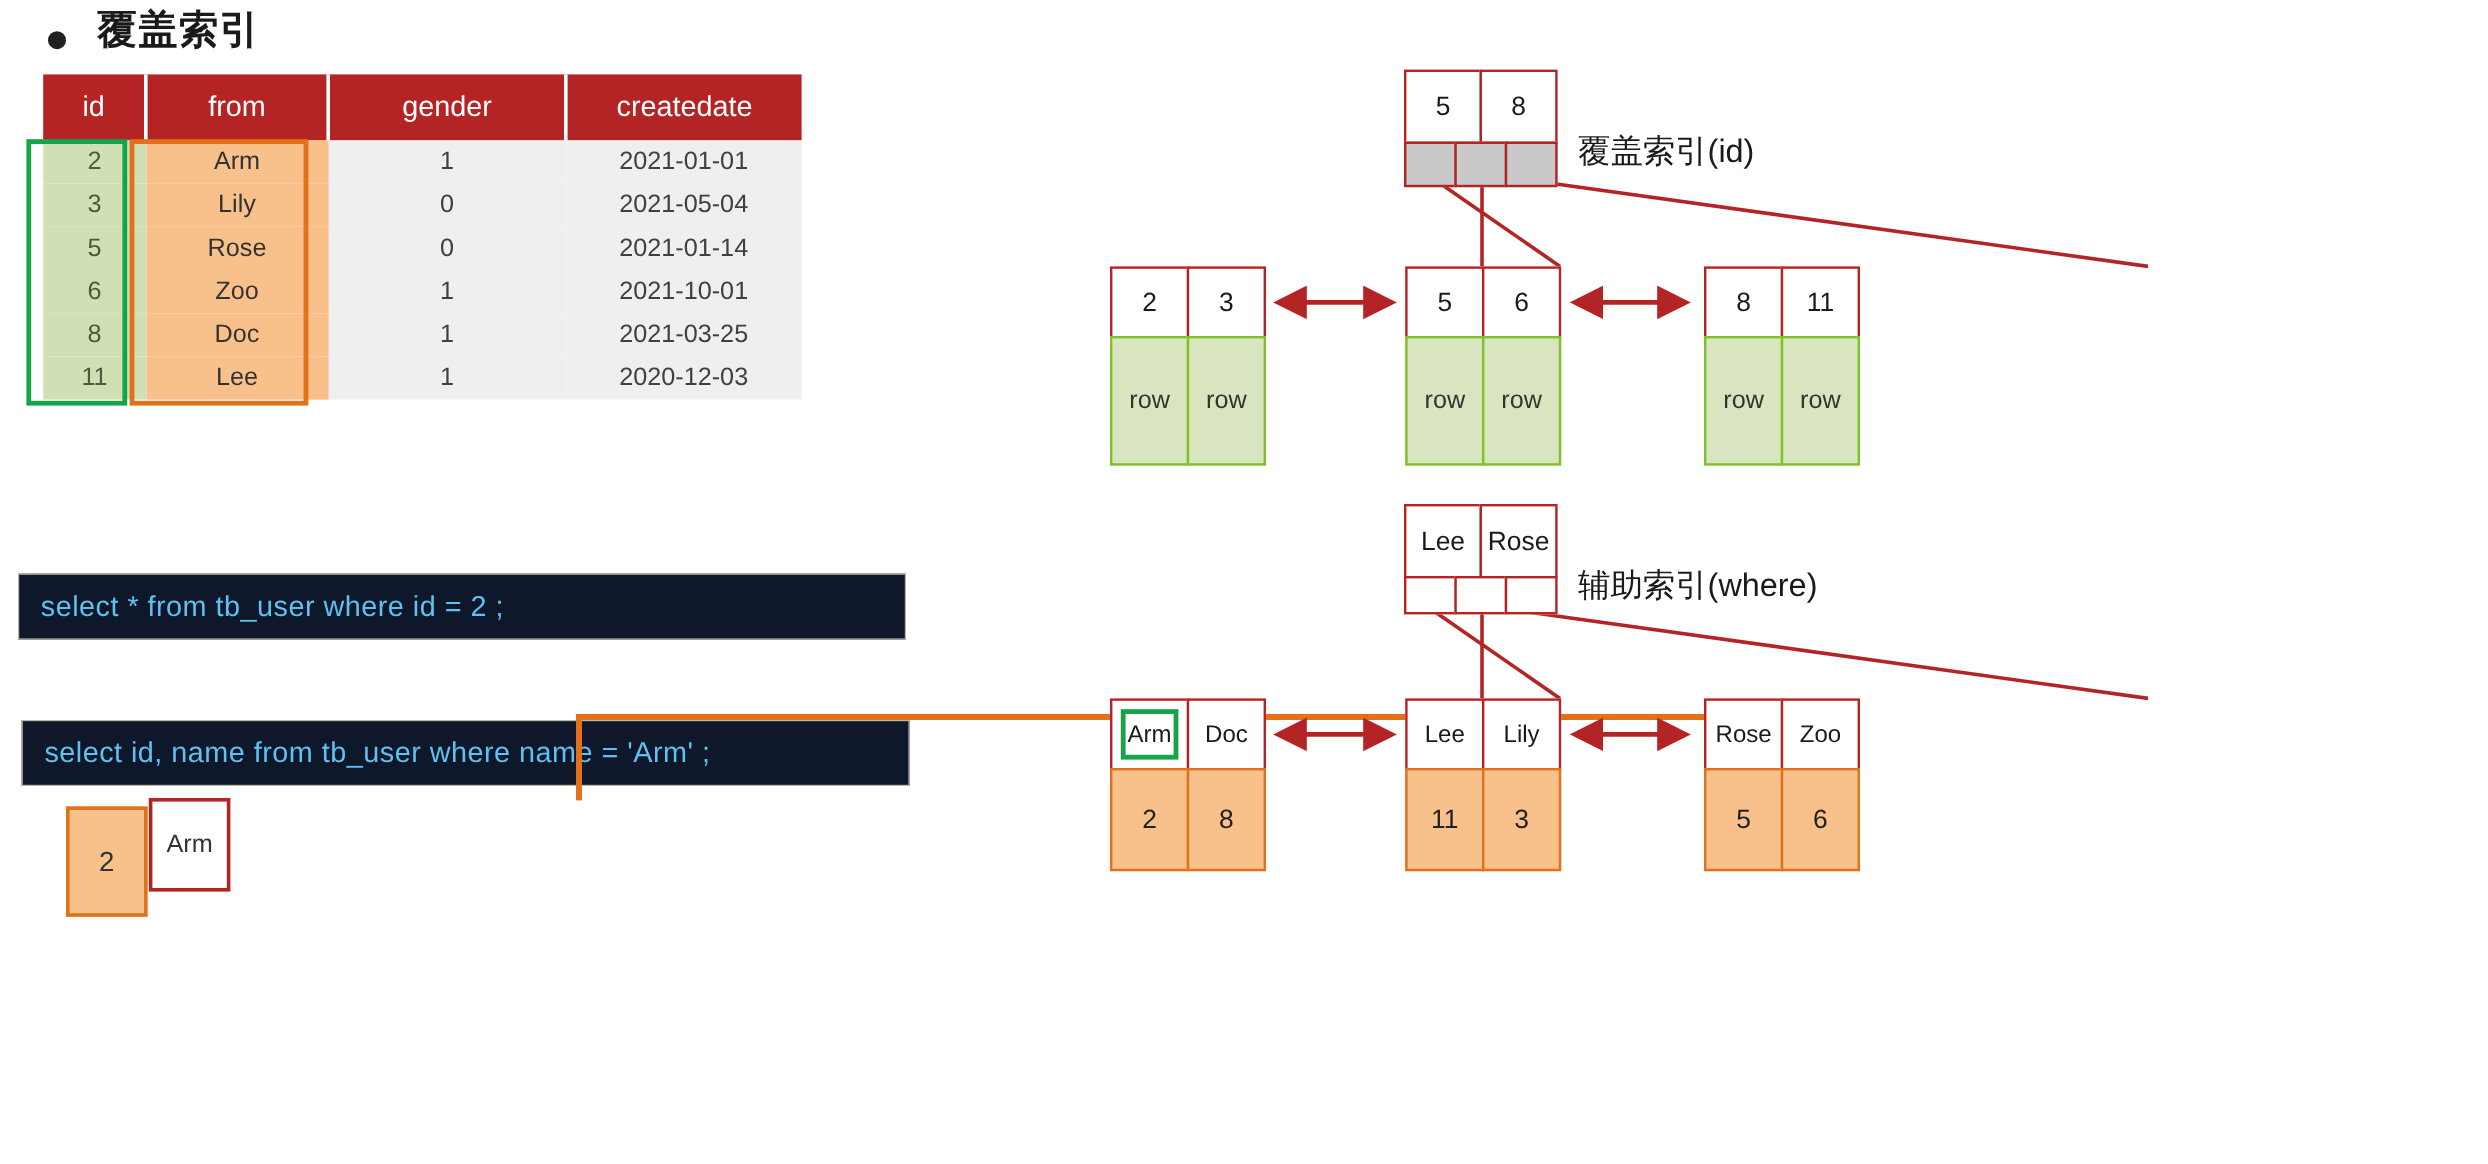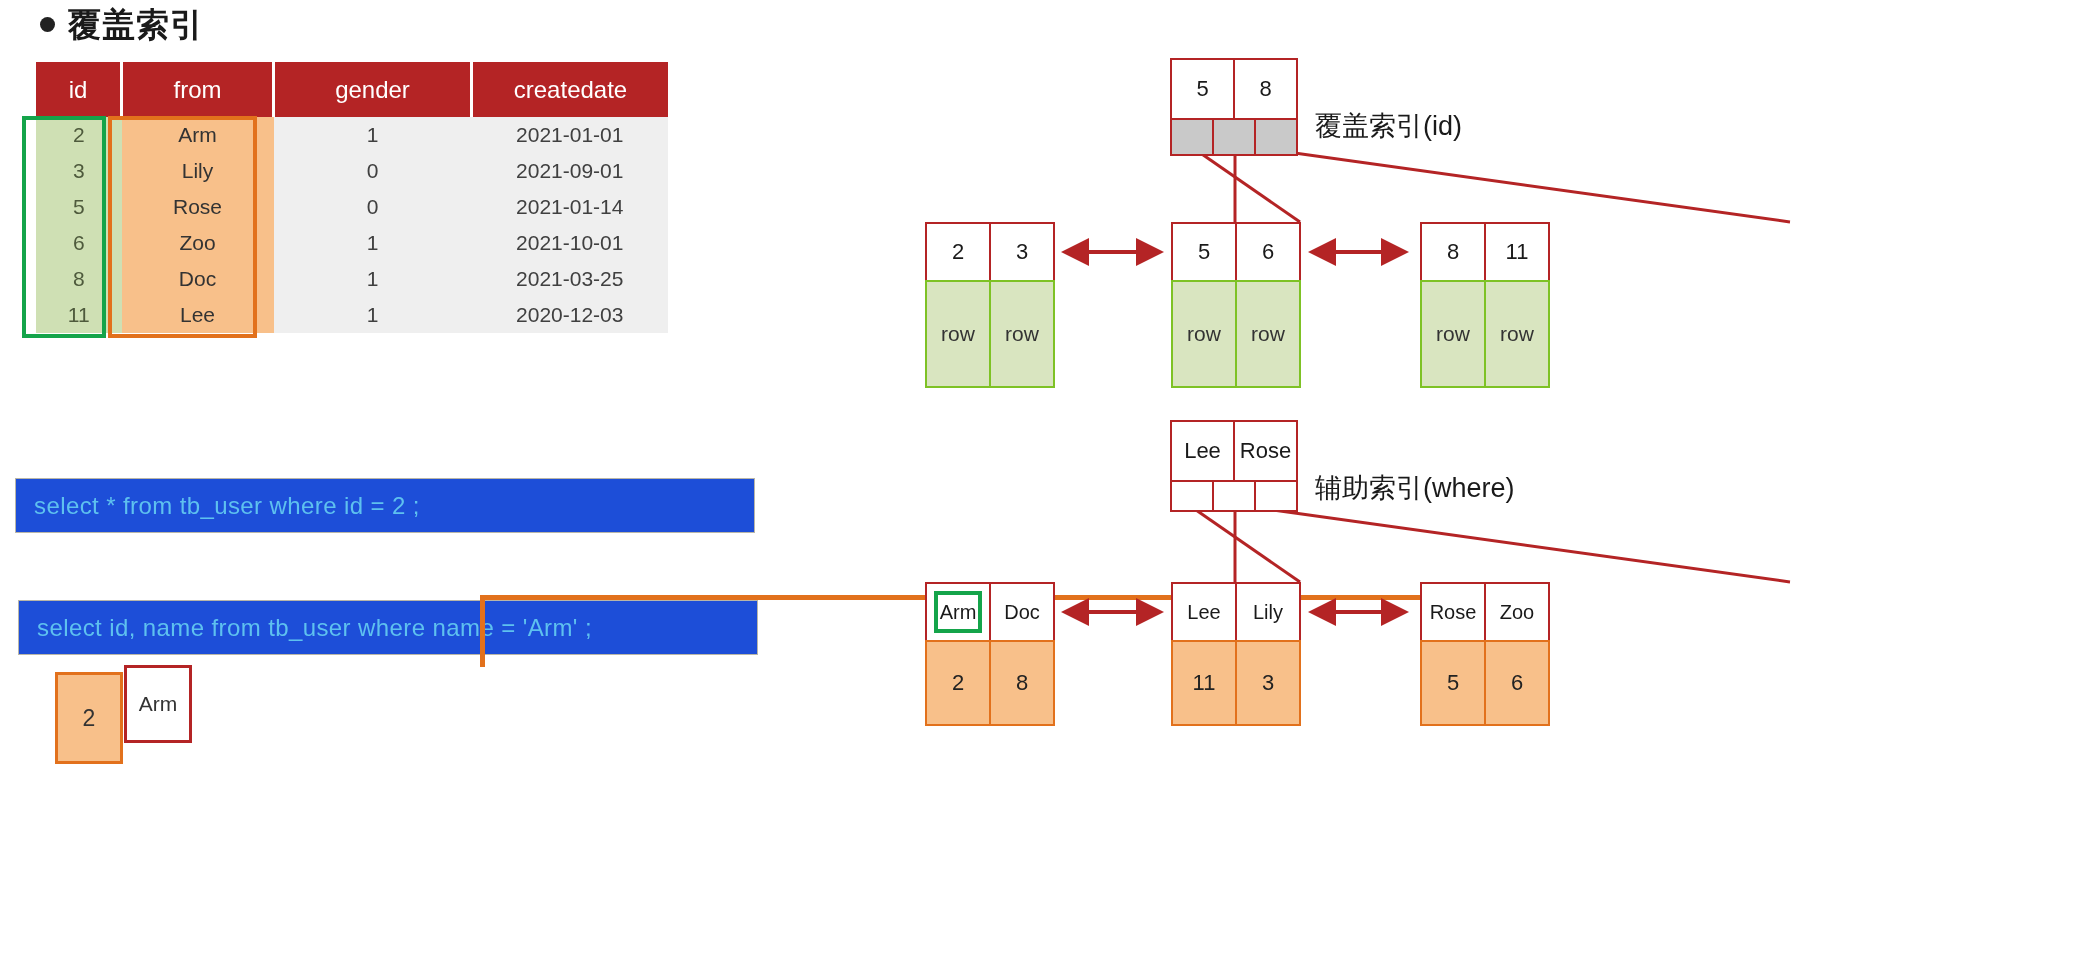--- a/index.html
+++ b/index.html
@@ -4,21 +4,21 @@
 <style>
   html,body{margin:0;padding:0;background:#ffffff;}
   body{
     width:2073px;height:970px;position:relative;overflow:hidden;
     font-family:"Liberation Sans","DejaVu Sans",sans-serif;
     -webkit-font-smoothing:antialiased;
   }
   .abs{position:absolute;}
 
   
-  #heading{left:40px;top:8px;display:flex;align-items:center;gap:13px;}
+  #heading{left:40px;top:8px;display:flex;align-items:flex-end;gap:26px;}
   #heading .dot{width:15px;height:15px;border-radius:50%;background:#222;display:block;}
   #heading .htxt{font-size:33px;color:#1a1a1a;font-weight:600;letter-spacing:1px;line-height:1;}
 
   
   #datatable{left:36px;top:62px;border-collapse:collapse;}
   #datatable td,#datatable th{padding:0;margin:0;}
   #datatable thead th{
     background:#b42425;color:#fff;font-weight:400;font-size:24px;
     height:55px;text-align:center;border-right:3px solid #fff;vertical-align:middle;
   }
@@ -30,21 +30,21 @@
   #datatable tbody td.c-id{background:#cfe0b4;color:#4e5a3c;}
   #datatable tbody td.c-name{background:#f8c08a;color:#333;}
   .w-id{width:84px;} .w-name{width:149px;} .w-gender{width:195px;} .w-date{width:195px;}
 
   
   #hl-id{left:22px;top:116px;width:84px;height:222px;border:4px solid #14a44a;box-sizing:border-box;}
   #hl-name{left:108px;top:116px;width:149px;height:222px;border:4px solid #e2711c;box-sizing:border-box;}
 
   
   .sqlbox{
-    background:#1d4ed8;border:1px solid #b9b6a8;box-sizing:border-box;
+    background:#0f172a;border:1px solid #b9b6a8;box-sizing:border-box;
     display:flex;align-items:center;padding-left:18px;
     font-size:24px;color:#5ec1ef;letter-spacing:.4px;
   }
   #sql1{left:15px;top:478px;width:740px;height:55px;}
   #sql2{left:18px;top:600px;width:740px;height:55px;}
 
   
   #res-id{left:55px;top:672px;width:68px;height:92px;background:#f8c08a;border:3px solid #e2711c;
           box-sizing:border-box;display:flex;align-items:center;justify-content:center;
           font-size:23px;color:#333;}
@@ -102,21 +102,21 @@
     <tr>
       <td class="c-id">2</td>
       <td class="c-name">Arm</td>
       <td>1</td>
       <td>2021-01-01</td>
     </tr>
     <tr>
       <td class="c-id">3</td>
       <td class="c-name">Lily</td>
       <td>0</td>
-      <td>2021-09-01</td>
+      <td>2021-05-04</td>
     </tr>
     <tr>
       <td class="c-id">5</td>
       <td class="c-name">Rose</td>
       <td>0</td>
       <td>2021-01-14</td>
     </tr>
     <tr>
       <td class="c-id">6</td>
       <td class="c-name">Zoo</td>

